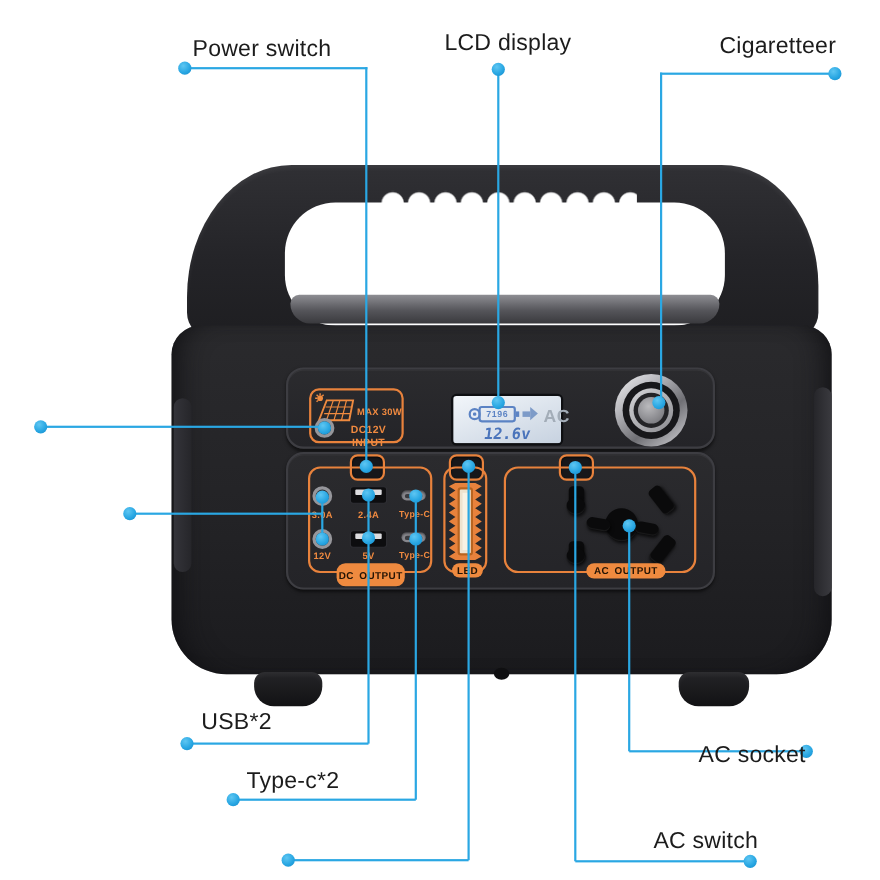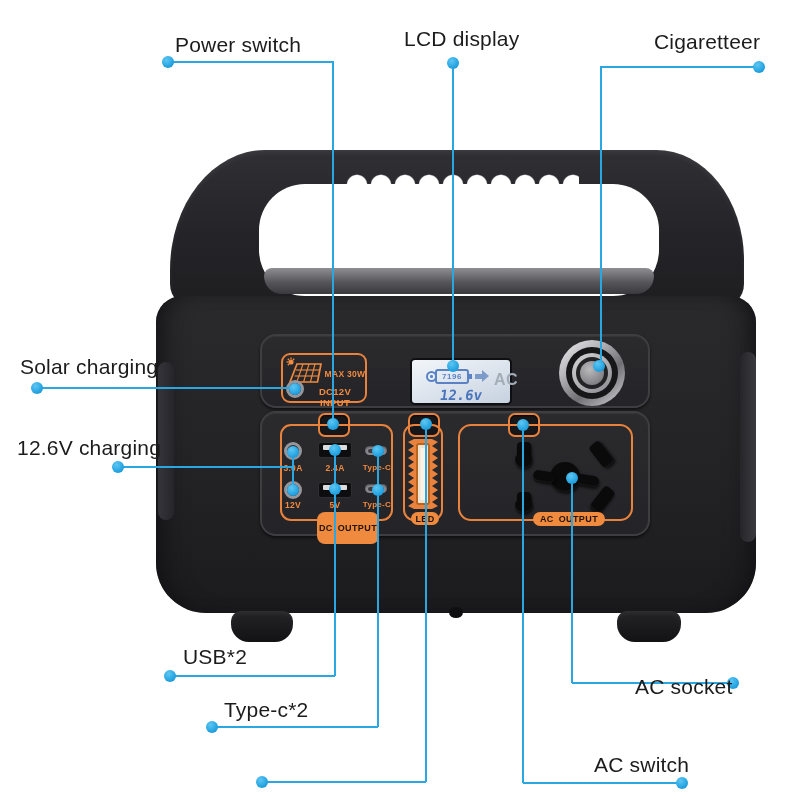--- a/index.html
+++ b/index.html
@@ -145,21 +145,21 @@
     </div>
   <div class="tc" style="left:365px;top:484px;">
       <i></i>
     </div>
   <div class="olbl" style="left:277px;top:463px;width:32px;">3.0A</div>
   <div class="olbl" style="left:319px;top:463px;width:32px;">2.4A</div>
   <div class="olbl" style="left:360px;top:463px;width:34px;font-size:8px;">Type-C</div>
   <div class="olbl" style="left:277px;top:500px;width:32px;">12V</div>
   <div class="olbl" style="left:319px;top:500px;width:32px;">5V</div>
   <div class="olbl" style="left:360px;top:500px;width:34px;font-size:8px;">Type-C</div>
-  <div class="pill" style="left:317px;top:512px;width:62px;height:32px;word-spacing:2px;">DC OUTPUT</div>
+  <div class="pill" style="left:306px;top:512px;width:62px;height:21px;word-spacing:2px;">DC OUTPUT</div>
 
   <div class="obox" style="left:403px;top:424px;width:40px;height:97px;border-radius:11px;"></div>
   <svg class="abs" style="left:407px;top:439px;" width="32" height="70" viewBox="0 0 32 70">
     <polygon fill="#e8823c" points="7,0 25,0 31,3 25,7 31,11 25,15 31,19 25,23 31,27 25,31 31,35 25,39 31,43 25,47 31,51 25,55 31,59 25,63 31,67 25,70 7,70 1,67 7,63 1,59 7,55 1,51 7,47 1,43 7,39 1,35 7,31 1,27 7,23 1,19 7,15 1,11 7,7 1,3"></polygon>
     <rect x="10" y="5" width="12" height="60" rx="2" fill="#efe3cf" stroke="#b9641f" stroke-width="2"></rect>
     <rect x="13.5" y="9" width="5" height="52" fill="#f9f2e4"></rect>
   </svg>
   <div class="pill" style="left:411px;top:512px;width:28px;height:13px;">LED</div>
 
   <div class="obox" style="left:458px;top:424px;width:175px;height:97px;border-radius:13px;"></div>
@@ -215,20 +215,18 @@
   <div class="dot" style="left:262px;top:782px;"></div>
   <div class="dot" style="left:426px;top:424px;"></div>
   <div class="dot" style="left:733px;top:683px;"></div>
   <div class="dot" style="left:572px;top:478px;"></div>
   <div class="dot" style="left:682px;top:783px;"></div>
   <div class="dot" style="left:523px;top:425px;"></div>
 
   <div class="lbl" style="left:404px;top:27px;">LCD display</div>
   <div class="lbl" style="left:175px;top:33px;">Power switch</div>
   <div class="lbl" style="left:654px;top:30px;">Cigaretteer</div>
-  <div class="lbl" style="left:20px;top:355px;">Solar charging</div>
-  <div class="lbl" style="left:17px;top:436px;">12.6V charging</div>
   <div class="lbl" style="left:183px;top:645px;">USB*2</div>
   <div class="lbl" style="left:224px;top:698px;">Type-c*2</div>
   <div class="lbl" style="left:635px;top:653px;margin-top:22px;">AC socket</div>
   <div class="lbl" style="left:594px;top:753px;">AC switch</div>
 
 </div>
 
 </body></html>

